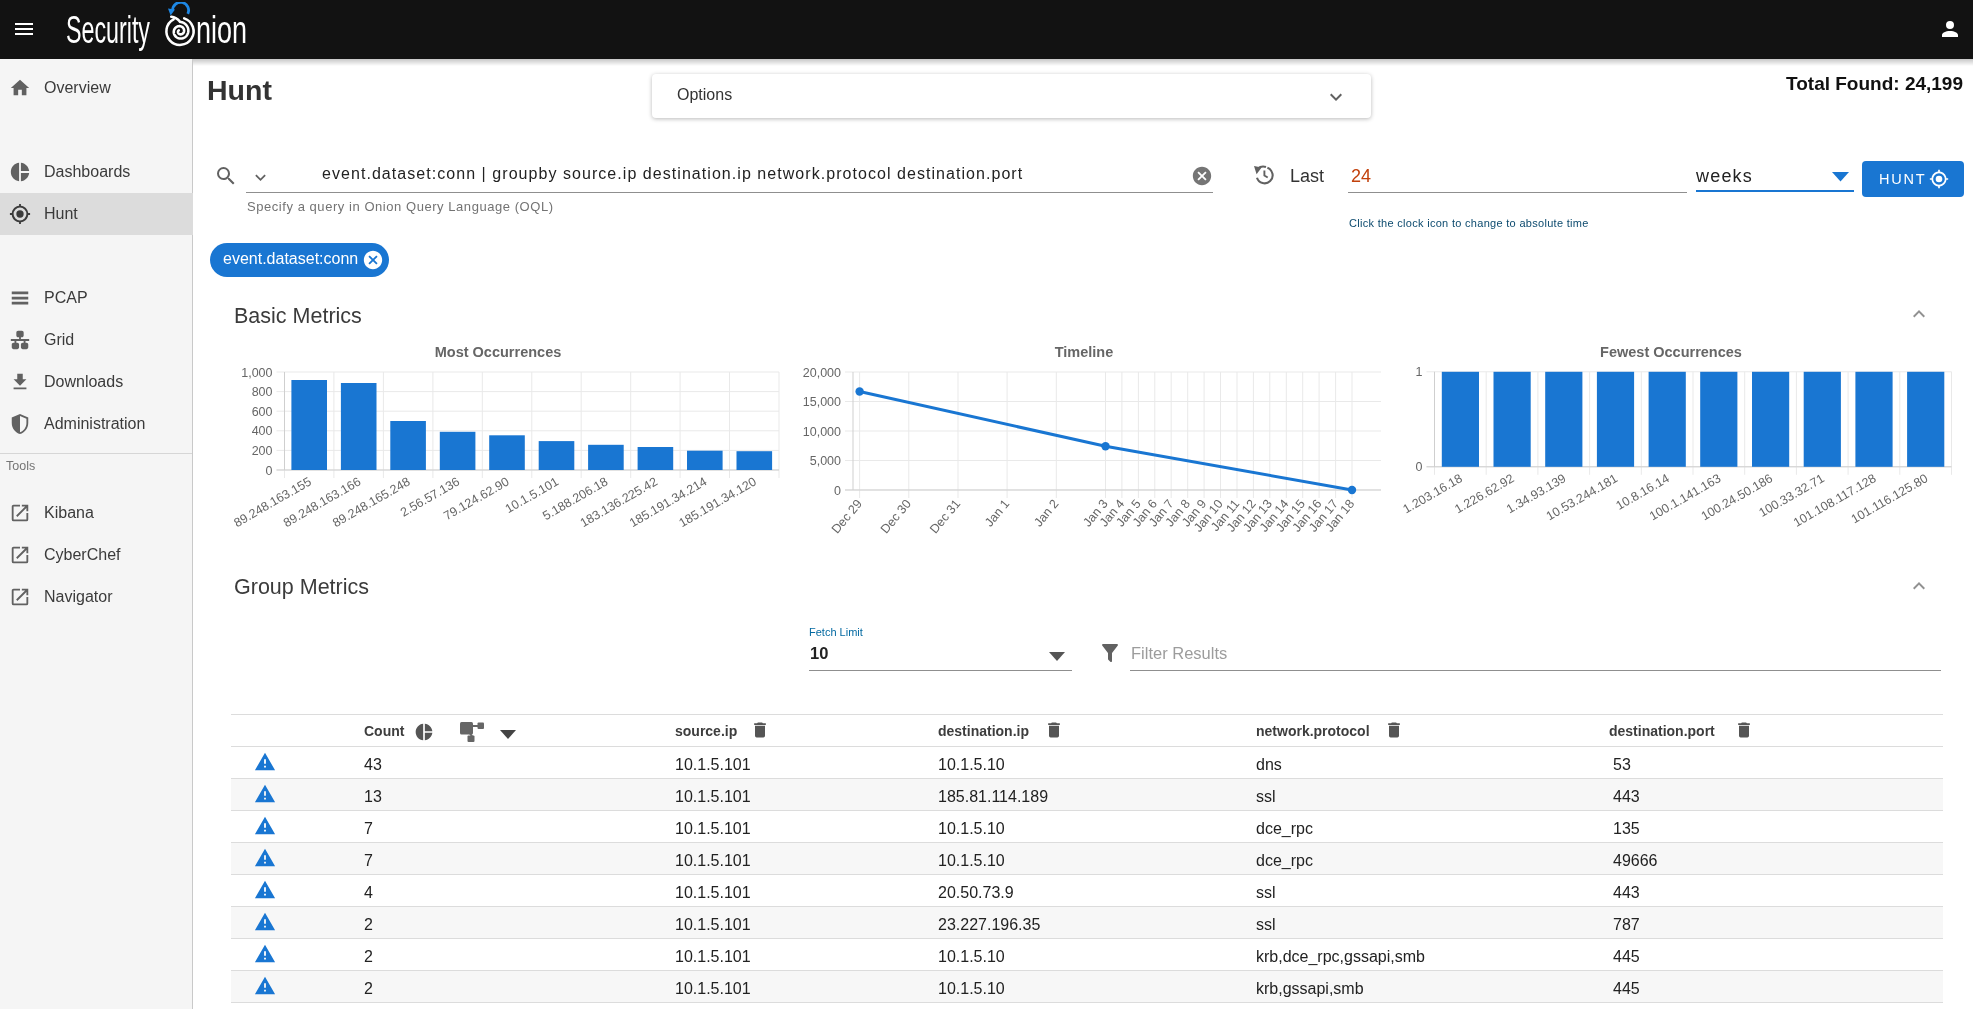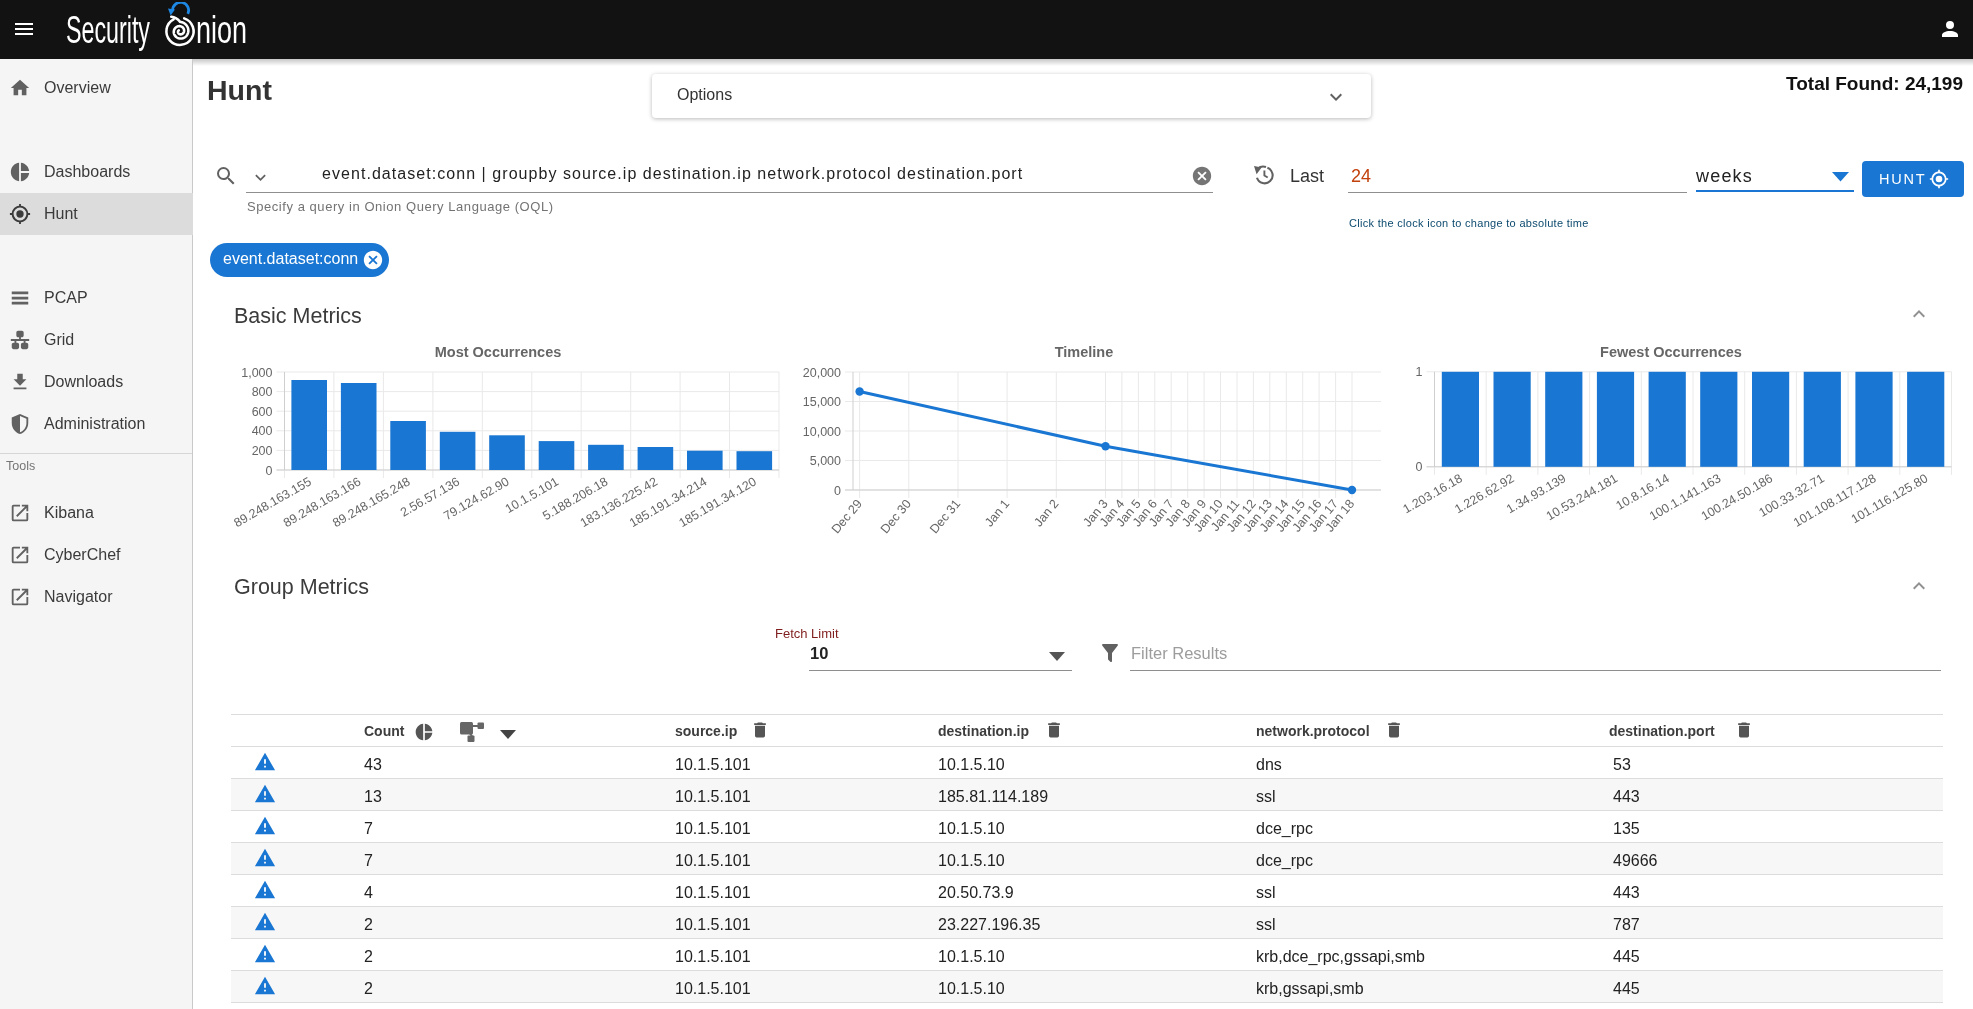--- a/index.html
+++ b/index.html
@@ -33,21 +33,21 @@
 #weeks-text { position:absolute; left:1696px; top:167px; line-height:1; font-size:18px; letter-spacing:1.2px; color:#222; }
 #weeks-line { position:absolute; left:1696px; top:190px; width:158px; border-top:2px solid #1976d2; }
 #hunt-btn { position:absolute; left:1862px; top:161px; width:102px; height:36px; background:#1976d2;
   border-radius:4px; color:#fff; }
 #hunt-btn .t { position:absolute; left:17px; top:11px; line-height:1; font-size:14.5px; letter-spacing:1.8px; }
 #chip { position:absolute; left:210px; top:242.5px; width:179px; height:34px; background:#1976d2;
   border-radius:17px; color:#fff; }
 #chip .t { position:absolute; left:13px; top:8px; line-height:1; font-size:16px; }
 #basic-title { position:absolute; left:234px; top:306px; line-height:1; font-size:21.5px; color:#3b3b3b; }
 #group-title { position:absolute; left:234px; top:577px; line-height:1; font-size:21.5px; color:#3b3b3b; }
-#fetch-label { position:absolute; left:775px; top:626px; font-size:13px; color:#7f1d1d; }
+#fetch-label { position:absolute; left:809px; top:626px; font-size:11px; color:#0369a1; }
 #fetch-val { position:absolute; left:810px; top:644px; font-size:16.5px; color:#222;font-weight:bold; }
 #fetch-line { position:absolute; left:809px; top:670px; width:263px; border-top:1px solid #8f8f8f; }
 #filter-ph { position:absolute; left:1131px; top:644px; font-size:16.5px; color:#9c9c9c; }
 #filter-line { position:absolute; left:1130px; top:670px; width:811px; border-top:1px solid #8f8f8f; }
 .th { position:absolute; top:724px; line-height:1; font-size:14px; font-weight:bold; color:#3d3d3d; }
 .hrule { position:absolute; left:231px; width:1712px; border-top:1px solid #dcdcdc; }
 .row-stripe { position:absolute; left:231px; width:1712px; height:32px; background:#f7f7f7; }
 .cell { position:absolute; font-size:16px; color:#222; }
 svg.overlay { position:absolute; left:0; top:0; width:1973px; height:1009px; }
 </style>

